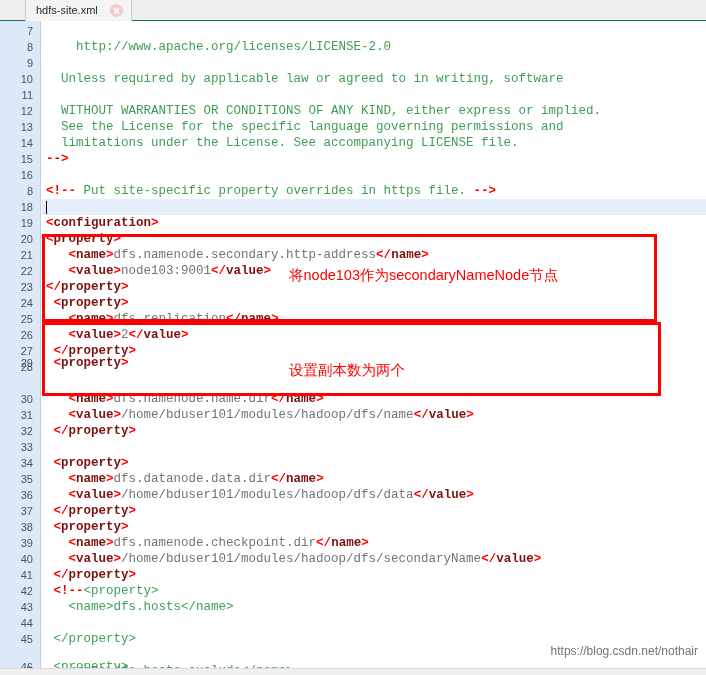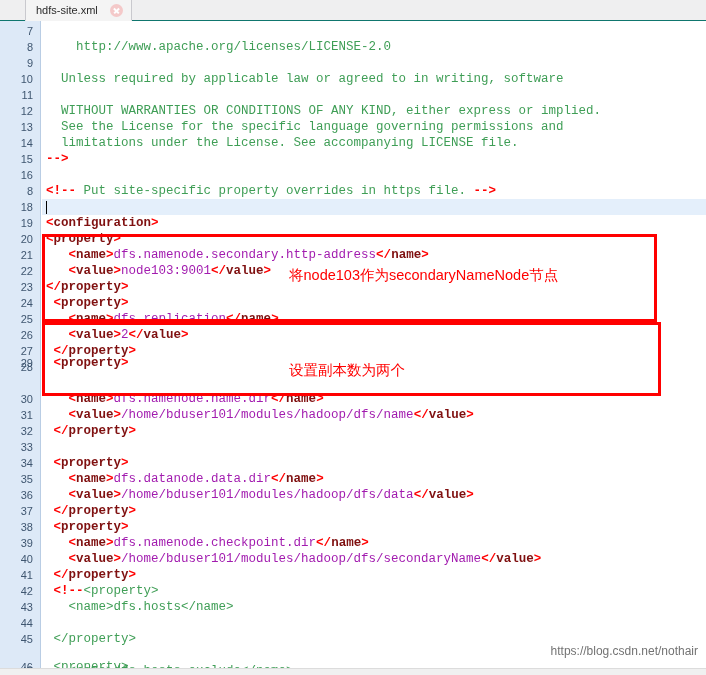--- a/index.html
+++ b/index.html
@@ -113,21 +113,21 @@
     font-size: 12.5px;
     line-height: 16px;
     white-space: pre;
     color: #000000;
   }
 
   
   .cmt   { color: #3f9e56; }
   .brk   { color: #ff0000; font-weight: bold; }
   .tagnm { color: #7f1010; font-weight: bold; }
-  .txt   { color: #a21caf; margin-top: 37px; }
+  .txt   { color: #737373; margin-top: 37px; }
 
   .caret {
     position: absolute;
     left: 46px; top: 2px;
     width: 1px; height: 13px;
     background: #000;
   }
 
   
   .redbox {

